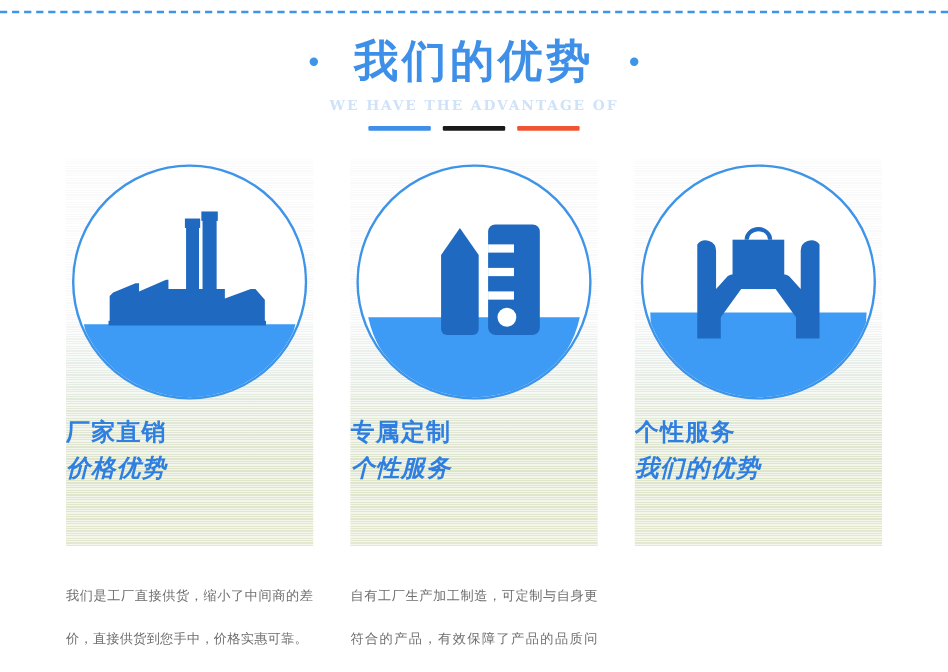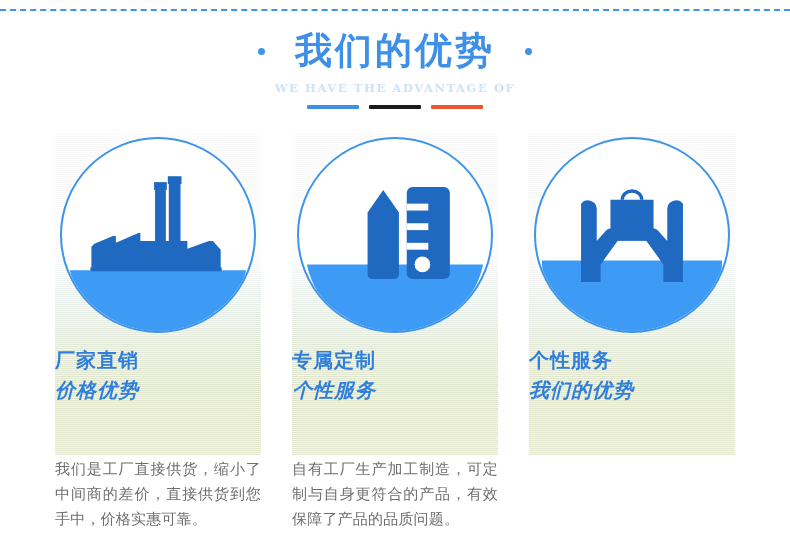--- a/index.html
+++ b/index.html
@@ -156,24 +156,24 @@
     font-size: 20px;
     font-weight: bold;
     color: #2f7fe0;
     line-height: 30px;
     letter-spacing: 1px;
   }
   .col-heading .line2 { display: block; font-style: italic; }
 
   
   .col-body {
-    margin-top: 2px;
+    margin-top: 24px;
     width: 206px;
-    font-size: 15px;
-    line-height: 25px;
+    font-size: 11px;
+    line-height: 36px;
     color: #6e6e6e;
     text-align: justify;
     letter-spacing: 0.2px;
   }
 </style>
 </head>
 <body>
 
 <div class="page">
 

